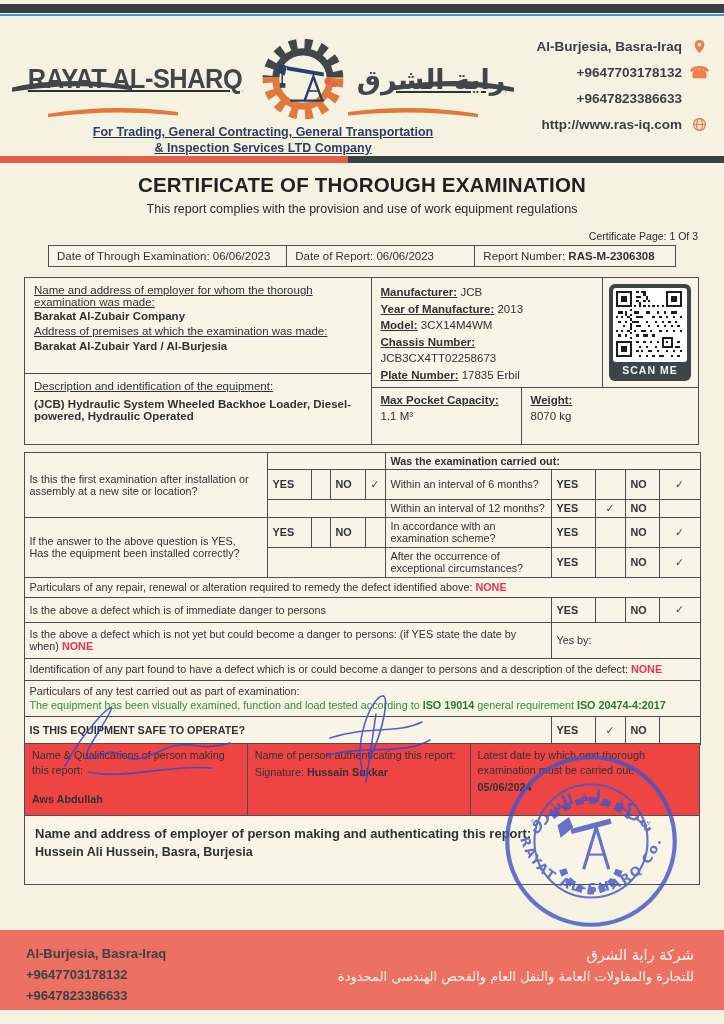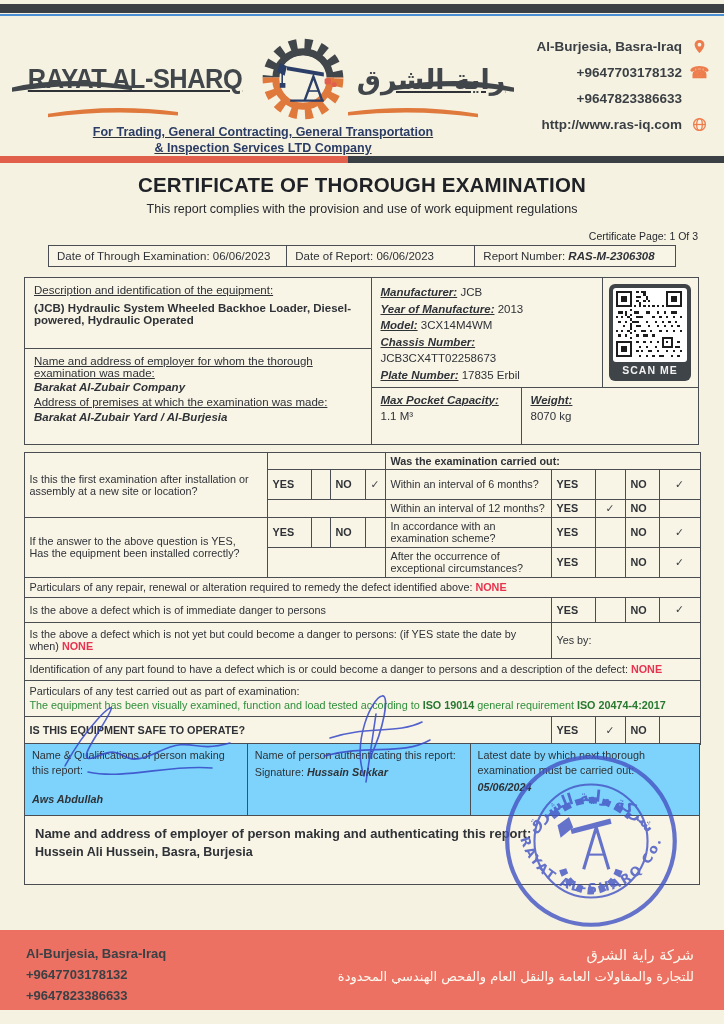--- a/index.html
+++ b/index.html
@@ -31,21 +31,21 @@
   .divider .dr { width:52%; background:#3b4045; }
 
   .title-block { text-align:center; margin-top:10px; }
   .title-main { font-size:20.5px; font-weight:bold; color:#1e2125; letter-spacing:0.2px; }
   .title-sub { font-size:12.5px; margin-top:5px; color:#26292e; }
   .cert-page { text-align:right; margin:14px 26px 3px; font-size:10.5px; color:#26292e; }
 
   
   table.meta { width:628px; margin:0 auto; border-collapse:collapse; }
   table.meta td { border:1.5px solid #4a4e53; font-size:11.5px; padding:4px 8px; background:#f8f4e6; white-space:nowrap; }
-  .bold { font-weight:bold;font-style:italic; }
+  .bold { font-weight:bold; }
 
   
   .equip { display:flex; margin:10px 24px 0; width:676px; }
   .ebox { border:1.5px solid #4a4e53; background:#f8f4e6; padding:6px 9px; font-size:11.5px; }
   .u { text-decoration:underline; }
   .equip-left { width:348px; display:flex; flex-direction:column; }
   .equip-left .ebox + .ebox { margin-top:-1.5px; }
   .equip-right { width:328px; margin-left:-1.5px; display:flex; flex-direction:column; }
   .er-top { display:flex; height:111px; }
   .er-bottom { display:flex; height:58px; margin-top:-1.5px; }
@@ -69,21 +69,21 @@
   td.subq { font-size:10.6px; line-height:12.5px; }
   td.full { font-size:11px; }
   .red { color:#e8334f; font-weight:bold; }
   .green { color:#2f8f3b; }
   .greenb { color:#27792f; font-weight:bold; }
   td.safeq { font-weight:bold; font-size:13px; }
   tr.safe td { height:28px; }
 
   
   table.sig { width:676px; margin:-1.5px auto 0; border-collapse:collapse; table-layout:fixed; }
-  table.sig td { border:1.5px solid #4a4e53; background:#7dd3fc; font-size:10.8px; padding:4px 7px; vertical-align:top; line-height:15px; height:72px; }
+  table.sig td { border:1.5px solid #4a4e53; background:#ef4444; font-size:10.8px; padding:4px 7px; vertical-align:top; line-height:15px; height:72px; }
 
   .employer { width:676px; margin:-1.5px auto 0; border:1.5px solid #4a4e53; background:#f8f4e6; padding:10px 10px; height:70px; }
   .employer .lab { font-size:13px; font-weight:bold; }
   .employer .val2 { font-size:12.5px; font-weight:bold; margin-top:4px; }
 
   .sigsvg { position:absolute; pointer-events:none; }
 
   .stamp { position:absolute; left:502px; top:752px; opacity:.82; }
 
   
@@ -203,29 +203,29 @@
         <tr>
       <td style="width:38%"><span>Date of Through Examination:</span> <span>06/06/2023</span></td>
       <td style="width:30%"><span>Date of Report:</span> <span>06/06/2023</span></td>
       <td style="width:32%"><span>Report Number:</span> <span class="bold">RAS-M-2306308</span></td>
     </tr>
   </tbody>
     </table>
 
   <div class="equip">
     <div class="equip-left">
-      <div class="ebox desc-box">
-        <div class="u">Description and identification of the equipment:</div>
-        <div class="val">(JCB) Hydraulic System Wheeled Backhoe Loader, Diesel-powered, Hydraulic Operated</div>
-      </div>
       <div class="ebox emp-box">
         <div class="u">Name and address of employer for whom the thorough examination was made:</div>
         <div class="bold" style="margin-top:2px">Barakat Al-Zubair Company</div>
         <div class="u" style="margin-top:3px">Address of premises at which the examination was made:</div>
         <div class="bold" style="margin-top:3px">Barakat Al-Zubair Yard / Al-Burjesia</div>
+      </div>
+      <div class="ebox desc-box">
+        <div class="u">Description and identification of the equipment:</div>
+        <div class="val">(JCB) Hydraulic System Wheeled Backhoe Loader, Diesel-powered, Hydraulic Operated</div>
       </div>
     </div>
     <div class="equip-right">
       <div class="er-top">
         <div class="ebox mfr">
           <div><span class="bold u">Manufacturer:</span> <span>JCB</span></div>
           <div><span class="bold u">Year of Manufacture:</span> <span>2013</span></div>
           <div><span class="bold u">Model:</span> <span>3CX14M4WM</span></div>
           <div><span class="bold u">Chassis Number:</span> <span>JCB3CX4TT02258673</span></div>
           <div><span class="bold u">Plate Number:</span> <span>17835 Erbil</span></div>

